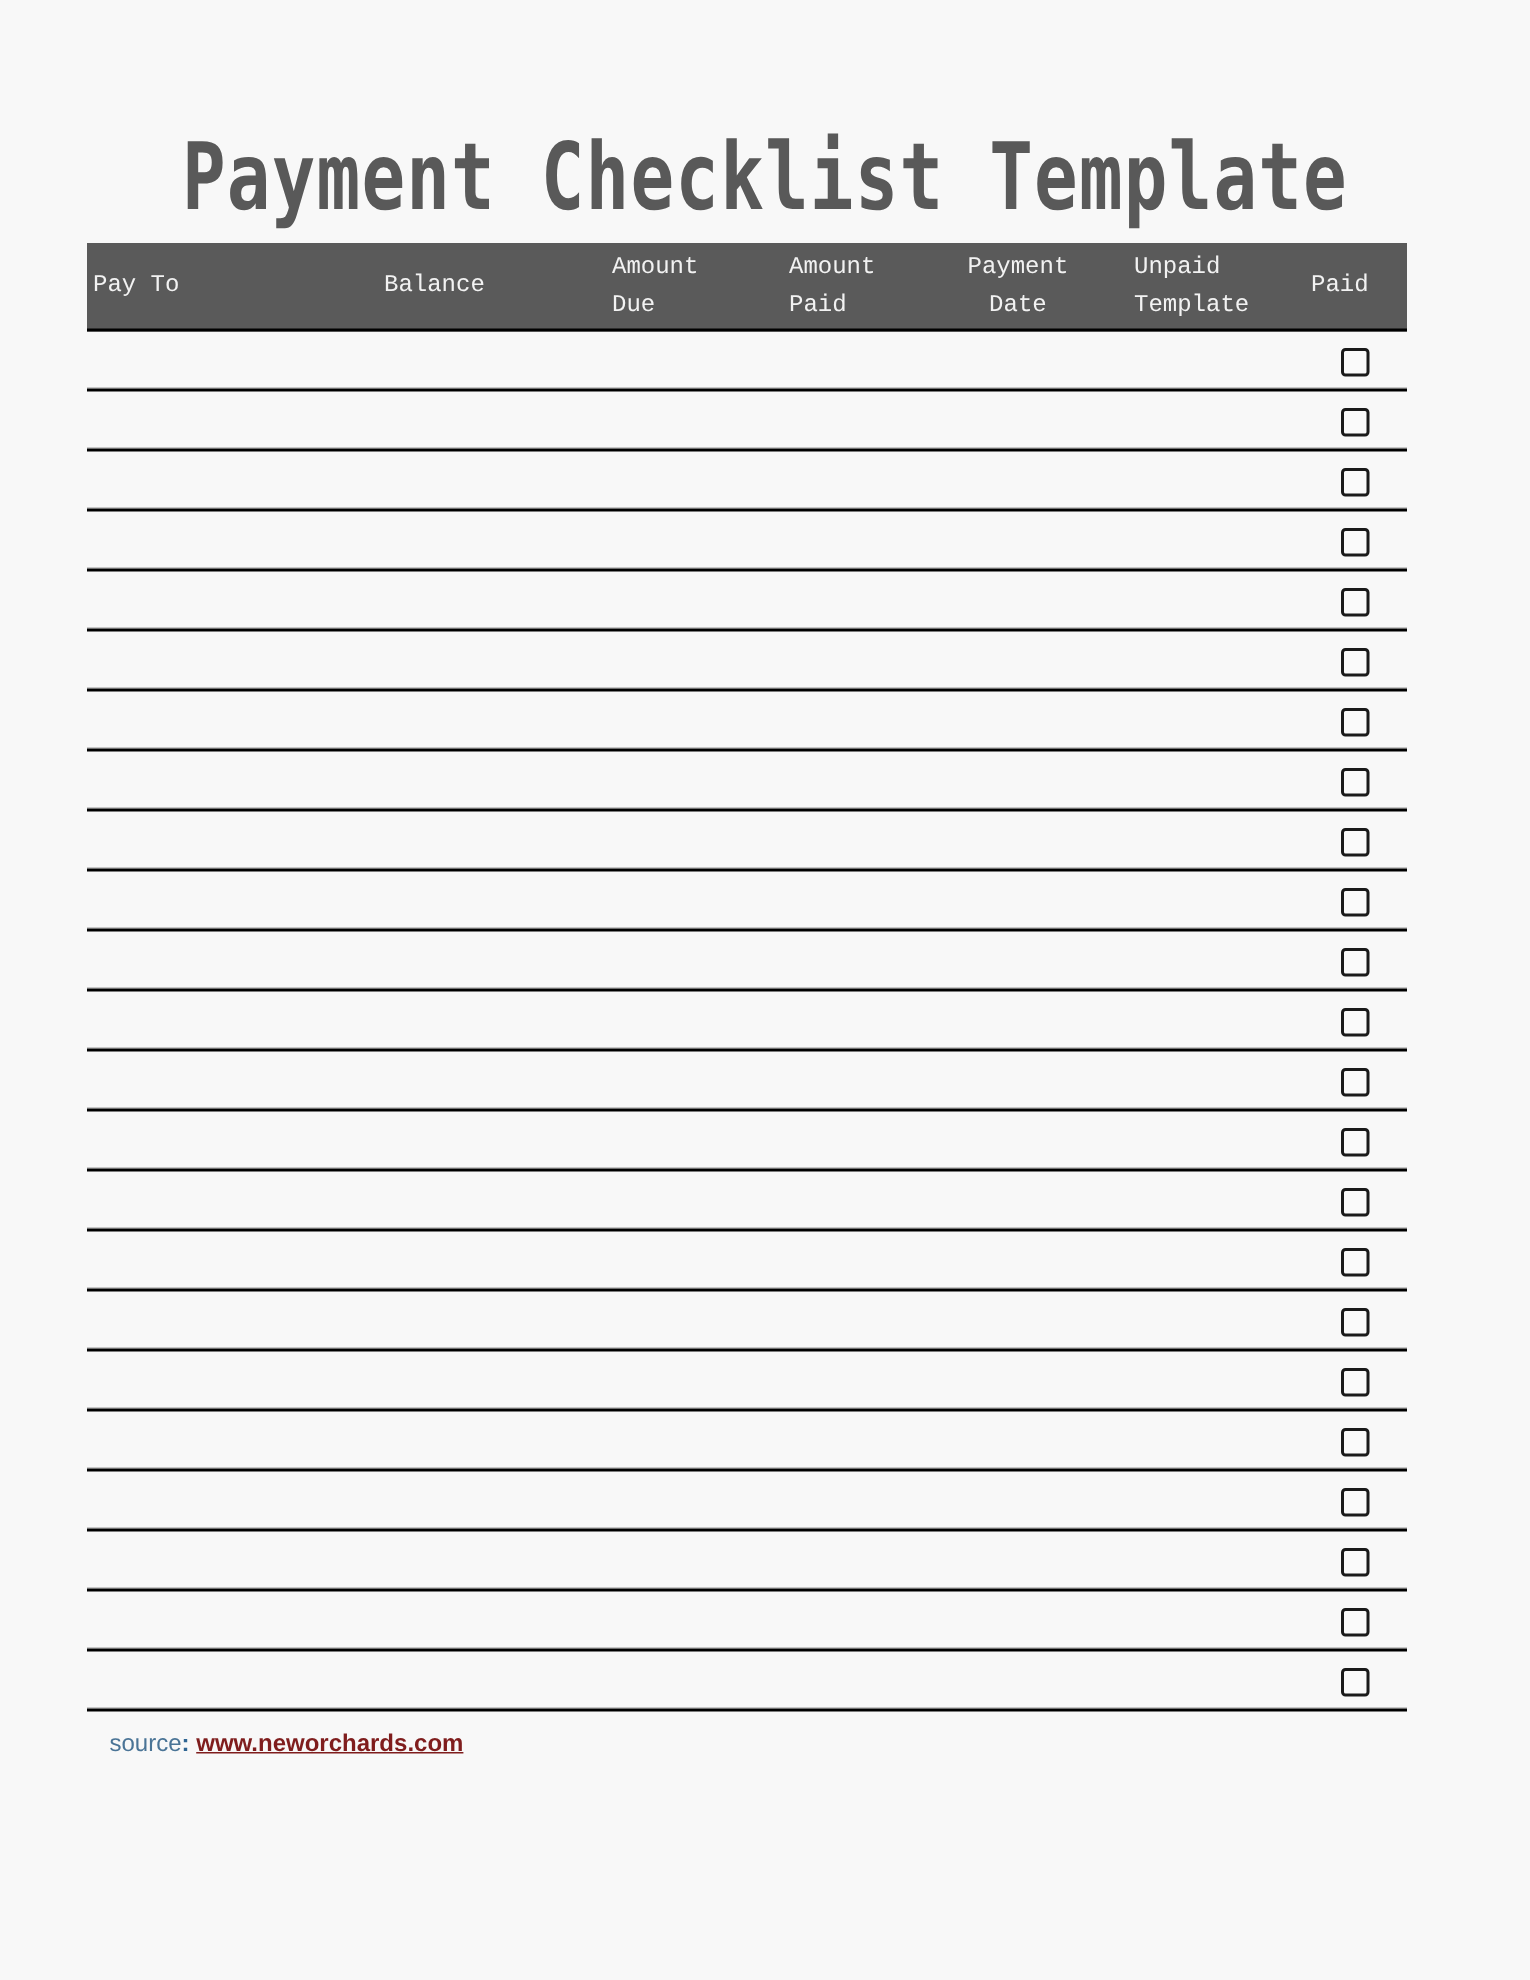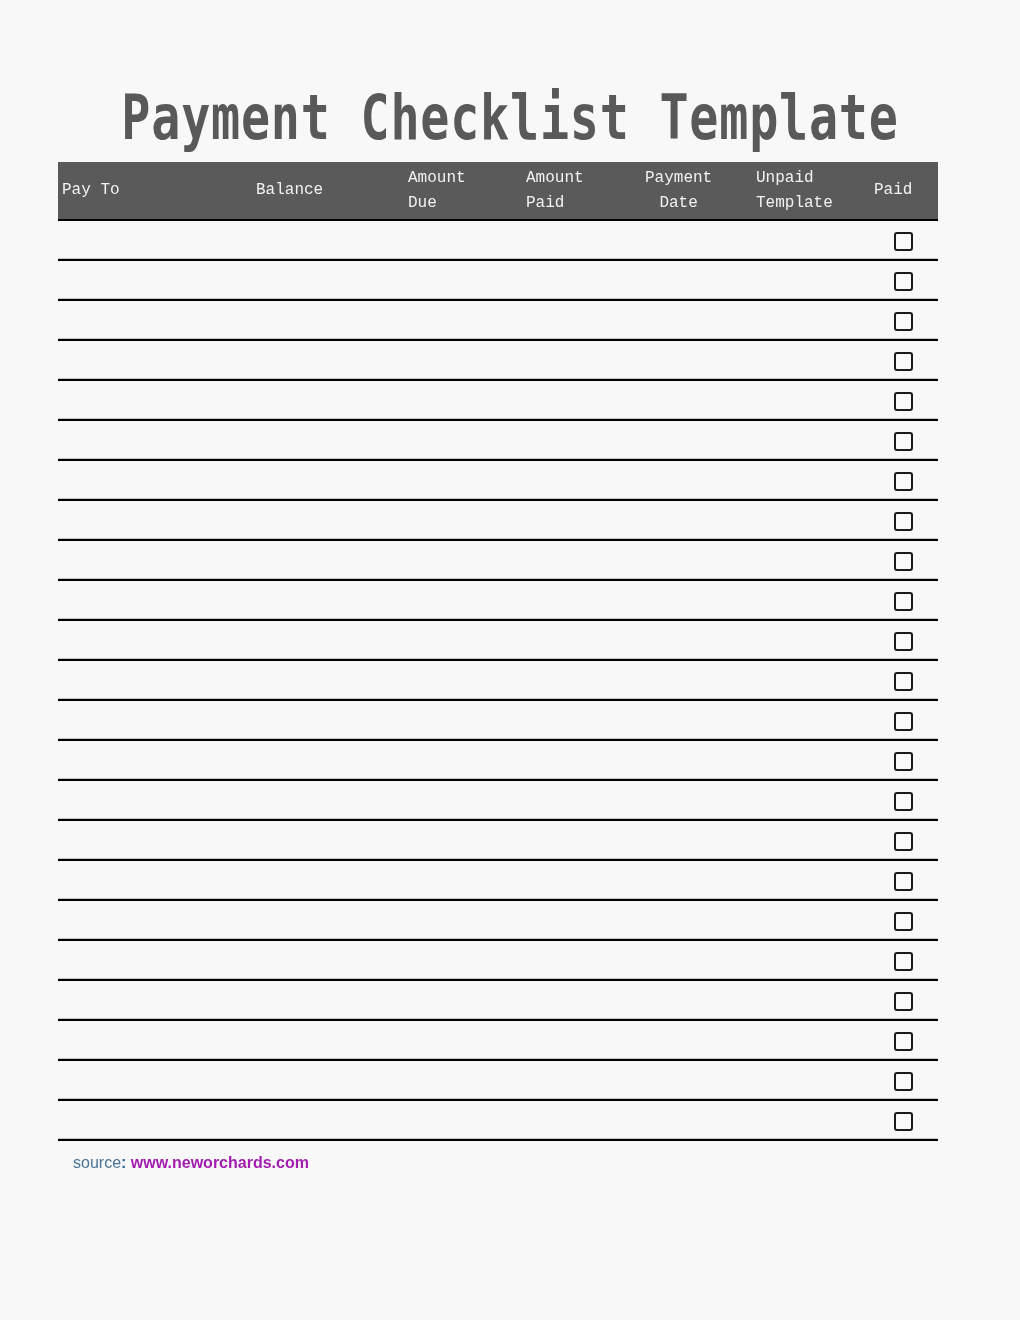--- a/index.html
+++ b/index.html
@@ -42,21 +42,21 @@
   .checkbox {
     position: absolute; left: 836px; top: 11px;
     width: 15px; height: 15px;
     border: 2px solid #1a1a1a; border-radius: 3px;
     background: #fafafa;
   }
   .source {
     position: absolute; left: 73px; top: 1154px;
     font-size: 16px; color: #4a7496;
   }
-  .source a { color: #a21caf; font-weight: bold; }
+  .source a { color: #7f1d1d; font-weight: bold; text-decoration: underline; }
 </style>
 </head>
 <body>
 
 <div class="title">Payment Checklist Template</div>
 
 <div class="table">
   <div class="header">
     <div class="hcell" style="left:4px;">
       <span>Pay To</span>

